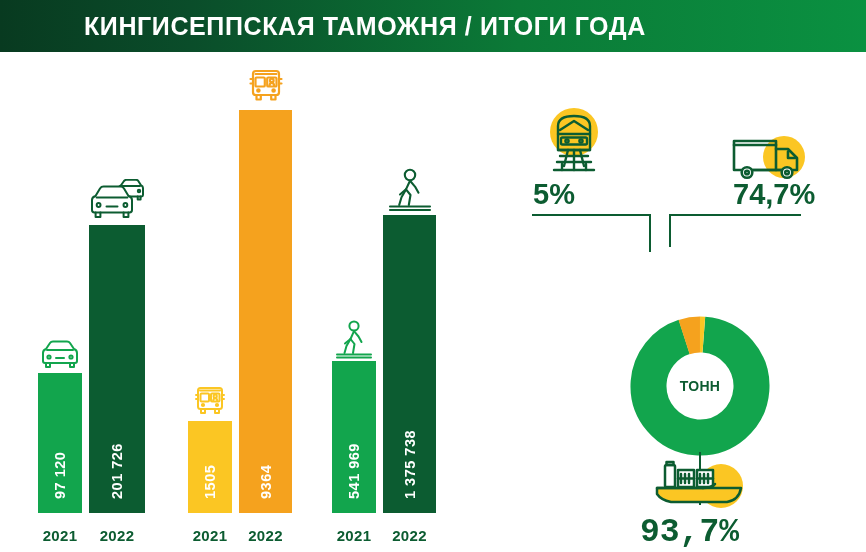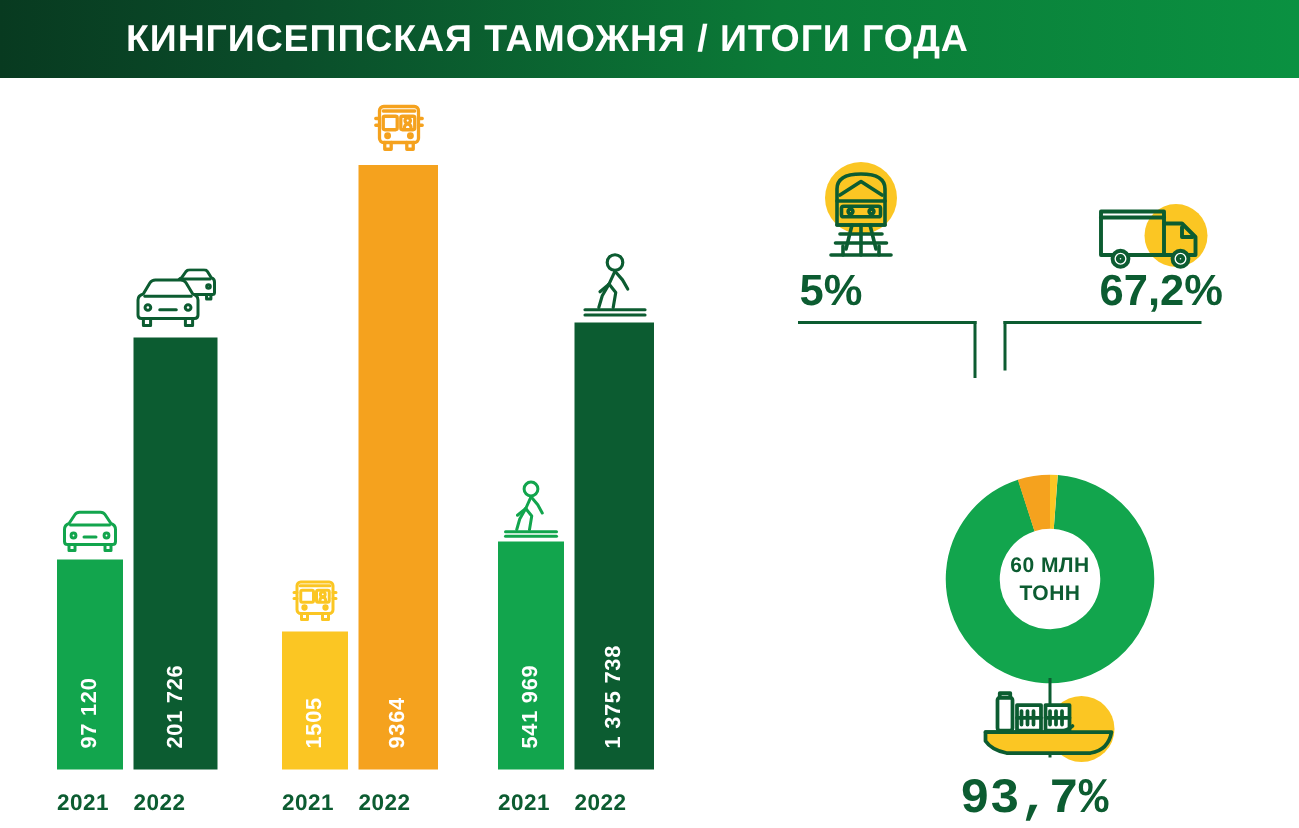--- a/index.html
+++ b/index.html
@@ -34,21 +34,21 @@
     position:absolute;left:0;bottom:14px;width:100%;
     color:#ffffff;font-size:14.5px;font-weight:bold;
     writing-mode:vertical-rl;text-orientation:mixed;
     transform:rotate(180deg);
     display:flex;align-items:center;justify-content:flex-start;
     letter-spacing:0.5px;
     white-space:nowrap;
   }
   .bar-year{
     position:absolute;left:0;bottom:-31px;width:100%;
-    color:#0c5c31;font-size:15px;font-weight:bold;
+    text-align:center;color:#0c5c31;font-size:15px;font-weight:bold;
     letter-spacing:0.3px;
   }
   .bar-icon{
     position:absolute;left:50%;transform:translateX(-50%);
     line-height:0;
   }
 
   
   .donut-area{position:absolute;left:490px;top:52px;width:376px;height:500px;}
   .donut{
@@ -256,38 +256,37 @@
           <path d="M58 19.5 L58 26 L65 26"></path>
           <path d="M4 13 L46 13"></path>
           <circle cx="17" cy="40.5" r="5.3" fill="#ffffff"></circle>
           <circle cx="57" cy="40.5" r="5.3" fill="#ffffff"></circle>
           <circle cx="17" cy="40.5" r="1.8"></circle>
           <circle cx="57" cy="40.5" r="1.8"></circle>
           <path d="M22.5 38 L51.5 38"></path>
         </g>
       </svg>
     </div>
-    <div class="pct-label" style="left:243px;top:126px;font-size:29px;">67,2%</div>
+    <div class="pct-label" style="left:243px;top:126px;font-size:29px;">74,7%</div>
 
     <div class="leader" style="left:42px;top:162px;width:119px;height:2px;"></div>
     <div class="leader" style="left:159px;top:162px;width:2px;height:38px;"></div>
     <div class="leader" style="left:179px;top:162px;width:132px;height:2px;"></div>
     <div class="leader" style="left:179px;top:162px;width:2px;height:33px;"></div>
 
     <div class="donut">
       <svg width="206" height="206" viewBox="0 0 206 206">
 
         <circle r="51.5" cx="103" cy="103" fill="none" stroke="#12a54d" stroke-width="36" stroke-dasharray="303.2 20.3" stroke-dashoffset="0" transform="rotate(-85.7 103 103)"></circle>
 
         <circle r="51.5" cx="103" cy="103" fill="none" stroke="#f5a21e" stroke-width="36" stroke-dasharray="16.2 307.3" stroke-dashoffset="0" transform="rotate(-108 103 103)"></circle>
 
         <circle r="51.5" cx="103" cy="103" fill="none" stroke="#fbc623" stroke-width="36" stroke-dasharray="3.9 319.6" stroke-dashoffset="0" transform="rotate(-90 103 103)"></circle>
       </svg>
       <div class="donut-center">
-        <div>60 МЛН</div>
         <div>ТОНН</div>
       </div>
     </div>
 
     <div class="leader" style="left:209px;top:400px;width:2px;height:53px;"></div>
 
     <div class="icon-wrap" style="left:153px;top:398px;">
       <svg width="118" height="66" viewBox="0 0 118 66">
         <circle cx="78" cy="36" r="22" fill="#fbc623"></circle>
         <g fill="none" stroke="#0c5c31" stroke-width="2.5" stroke-linecap="round" stroke-linejoin="round">

